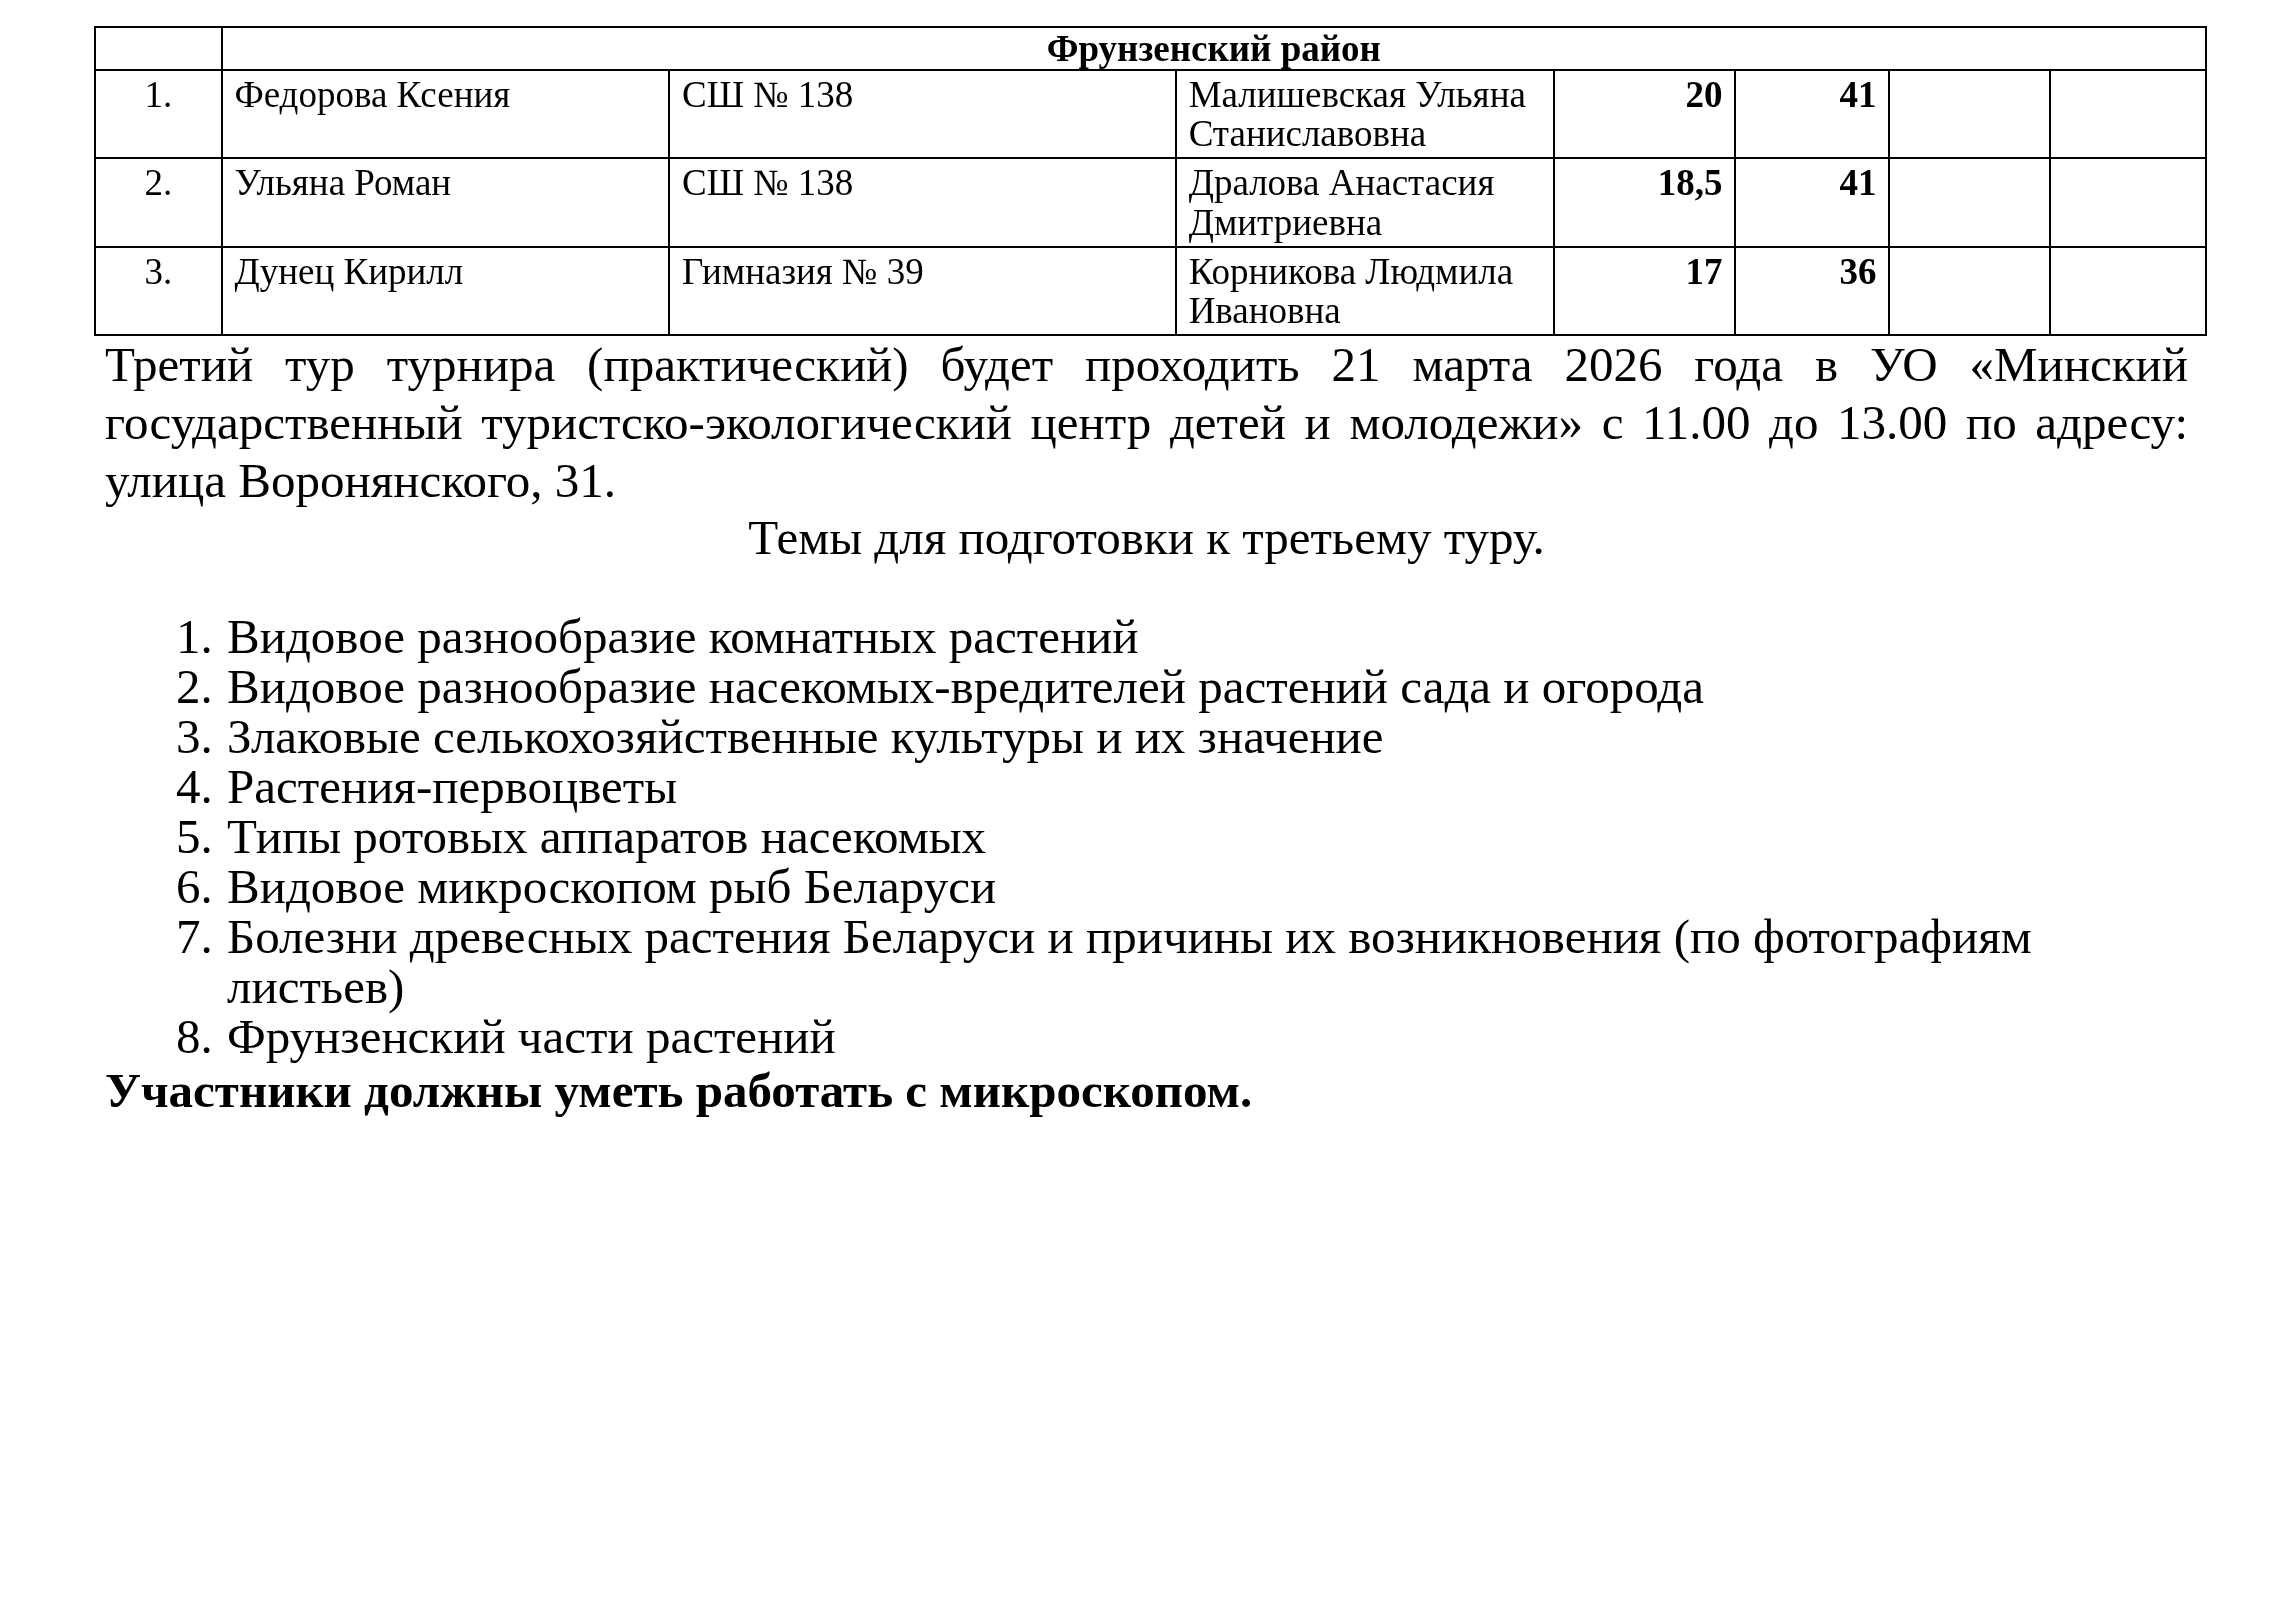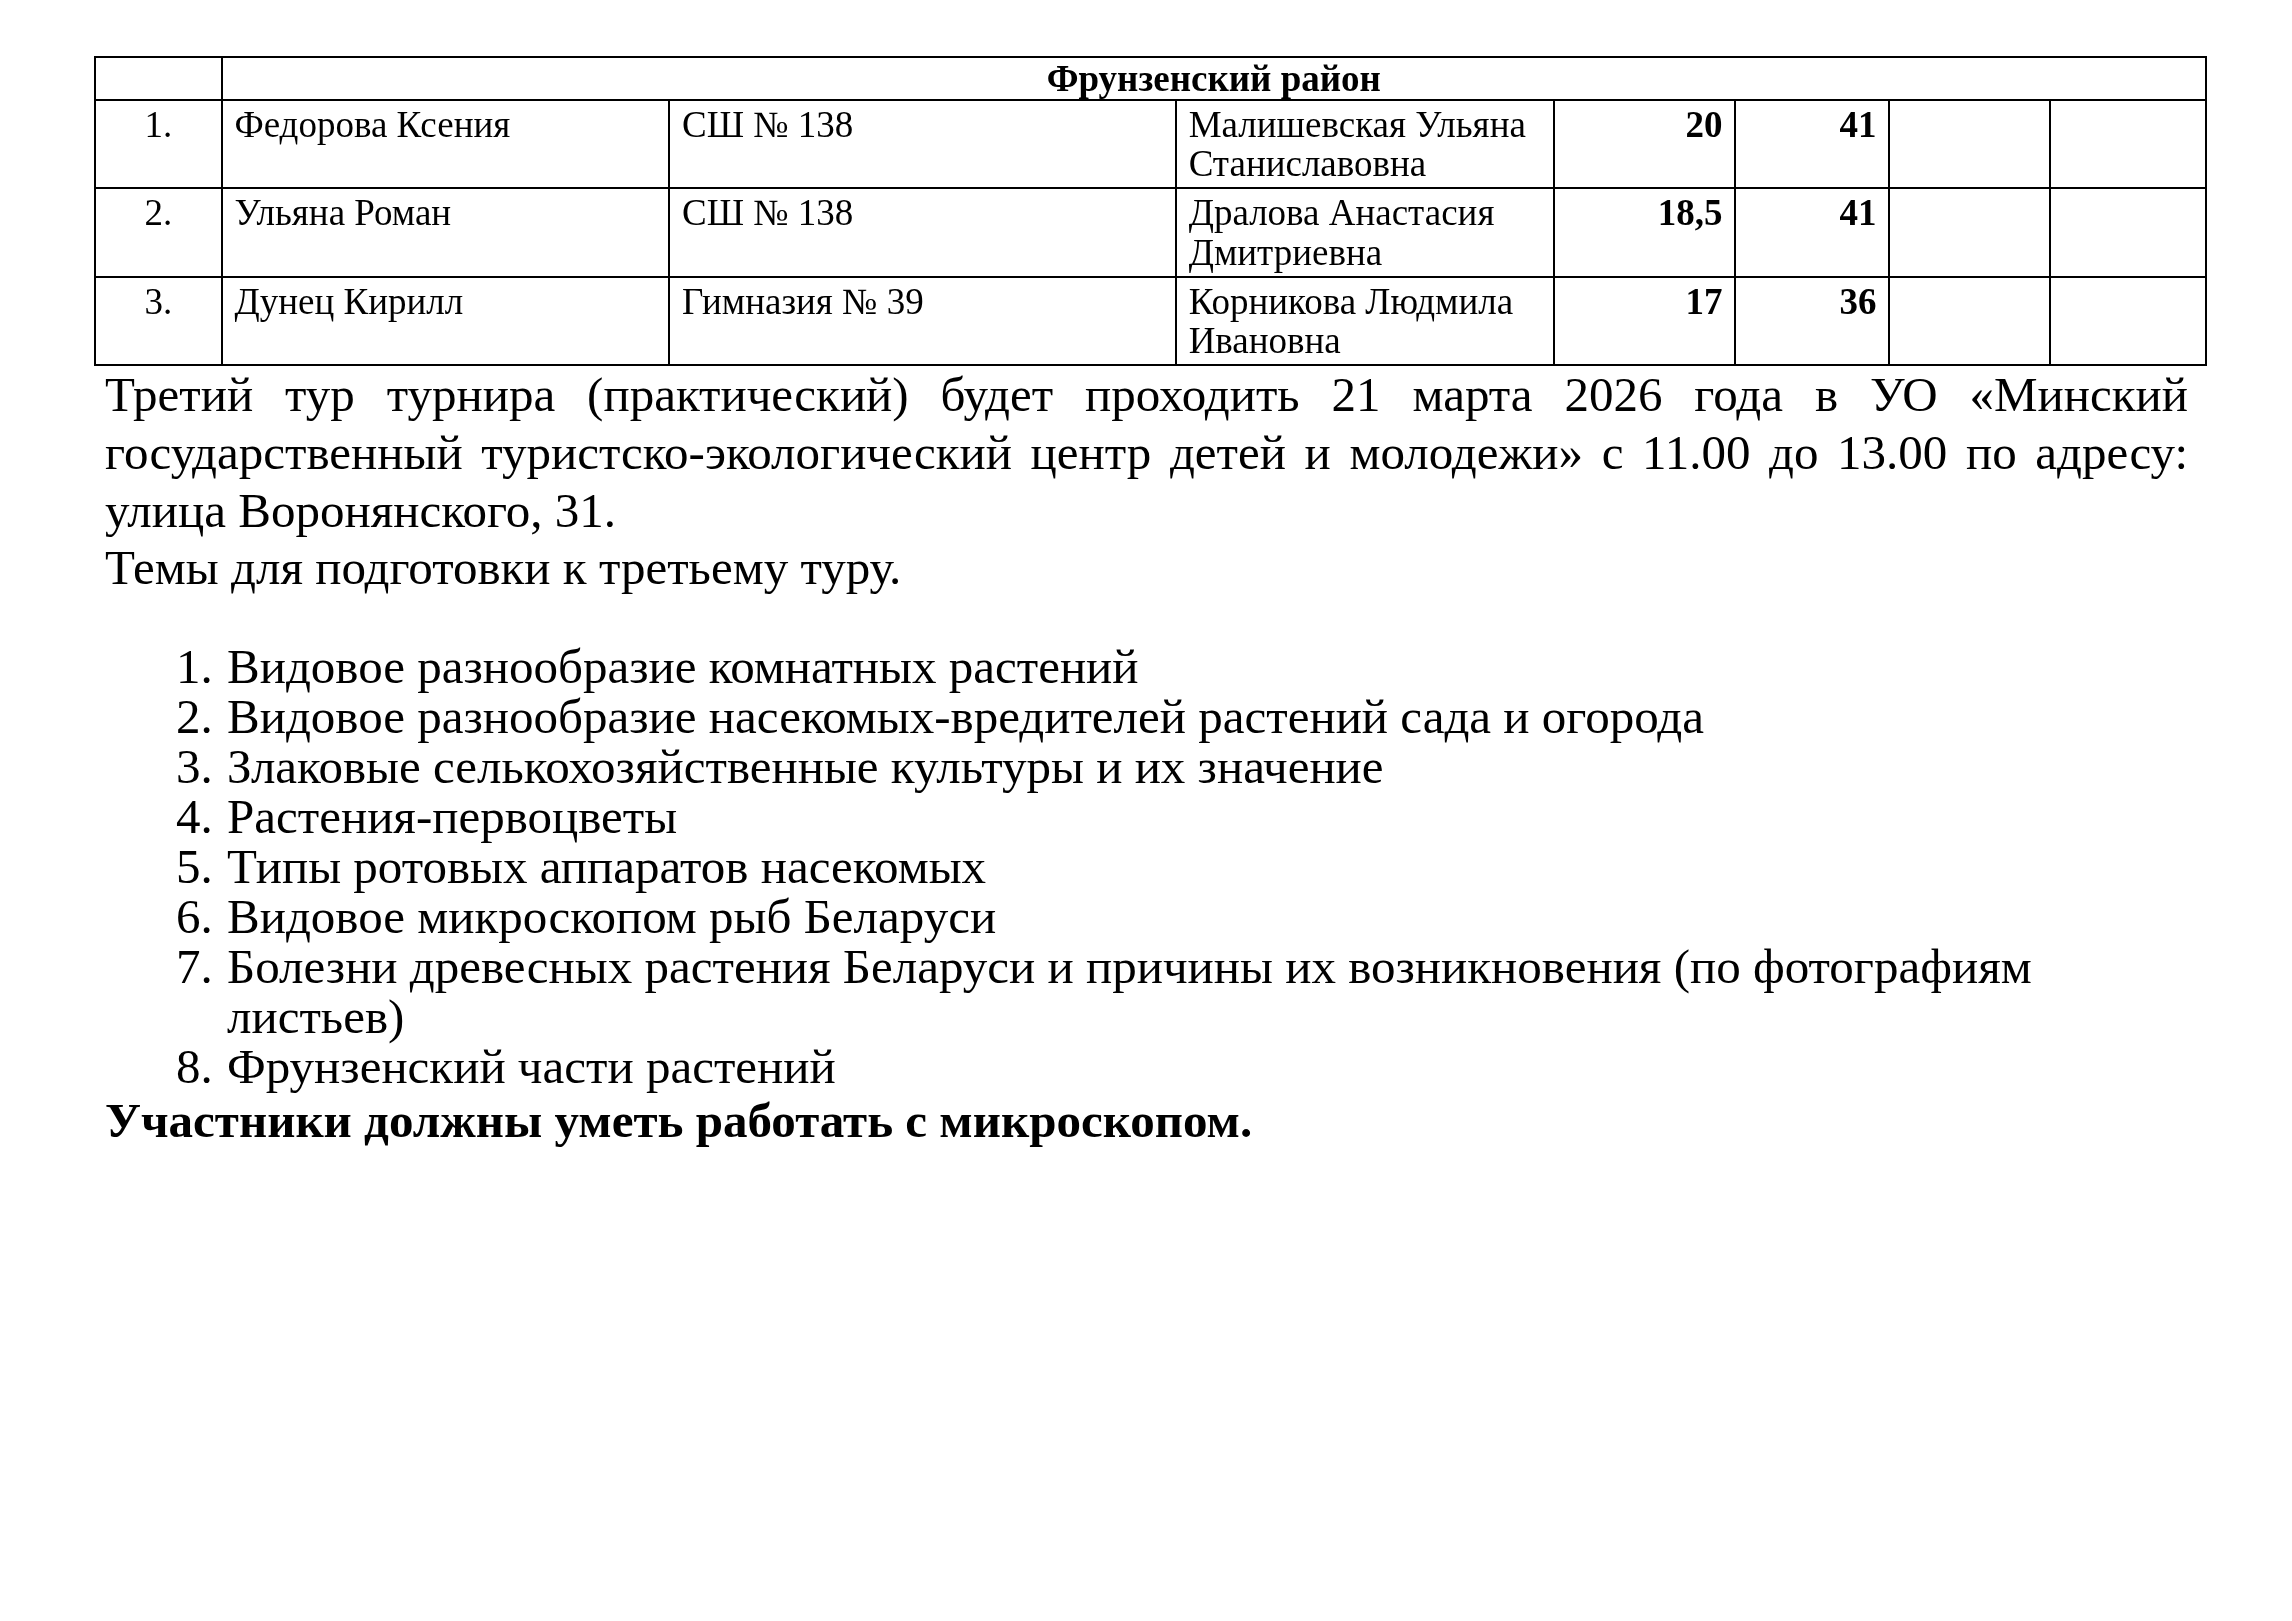--- a/index.html
+++ b/index.html
@@ -12,21 +12,21 @@
     font-family: "Liberation Serif", serif;
     color: #000000;
     overflow: hidden;
   }
 
   
   table.results {
     border-collapse: collapse;
     table-layout: fixed;
     width: 2113px;
-    margin: 56px 0 0 94px;
+    margin: 26px 0 0 94px;
   }
   table.results td {
     border: 2.9px solid #000;
     font-size: 37px;
     line-height: 1.06;
     padding: 3.9px 11.8px;
     vertical-align: top;
     overflow: hidden;
   }
   table.results tr.head-row td {
@@ -47,21 +47,21 @@
 
   
   .content {
     margin: 0 105px 0 105px;
     font-size: 49px;
     line-height: 1.18;
   }
   p.para { margin: 0; }
   .intro   { margin-top: 65px; text-align: justify; }
   .bring   { margin-top: 45px; }
-  .topics-title { margin-top: 43px; }
+  .topics-title { margin-top: 43px; text-align: center; }
 
   .topics-list { margin-top: 45px; }
   .topic-item {
     display: flex;
     align-items: baseline;
     line-height: 50px;
   }
   .topic-num {
     width: 51px;
     flex: 0 0 51px;

